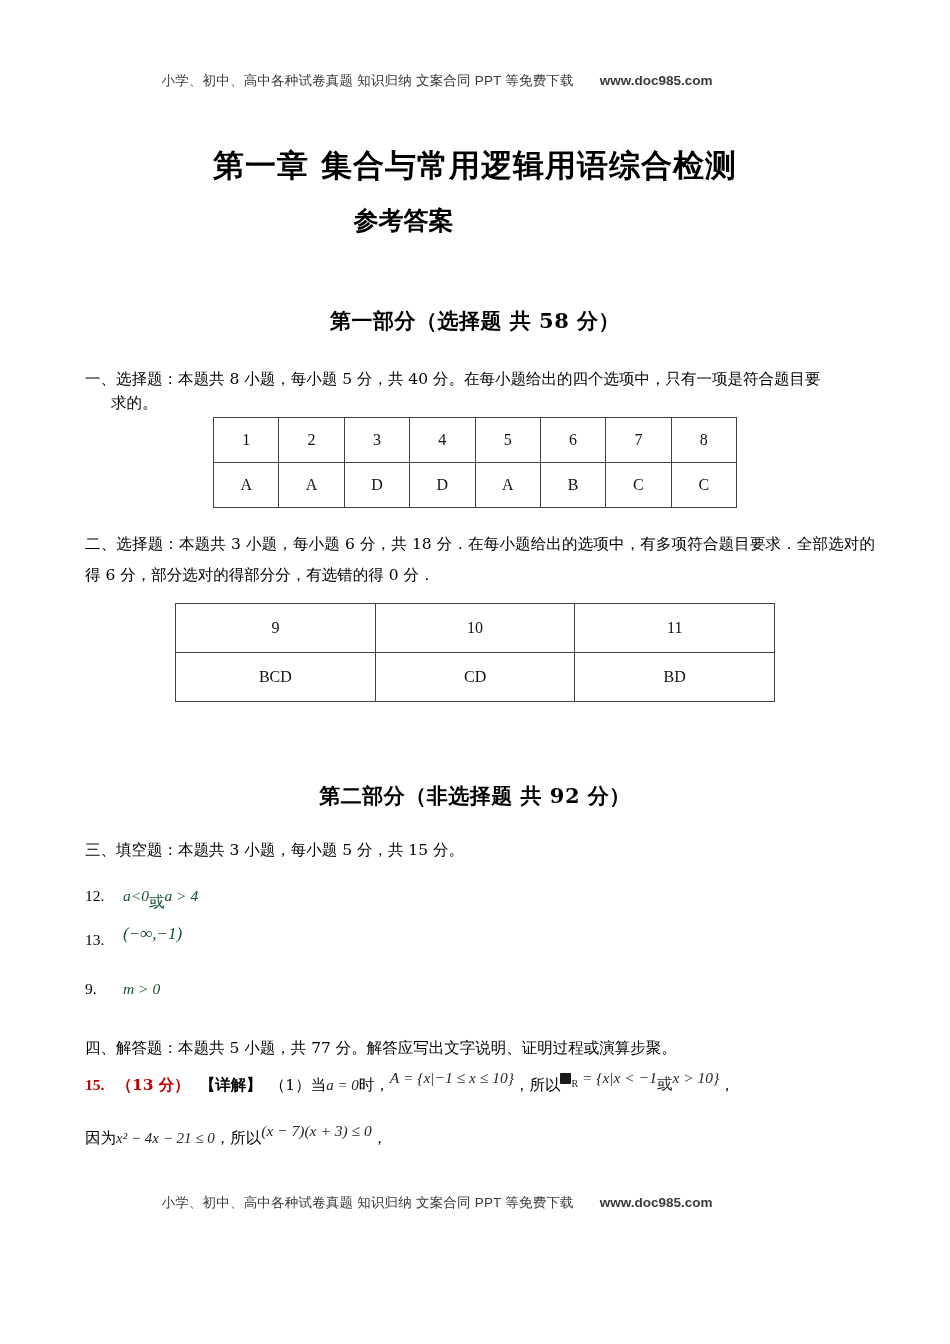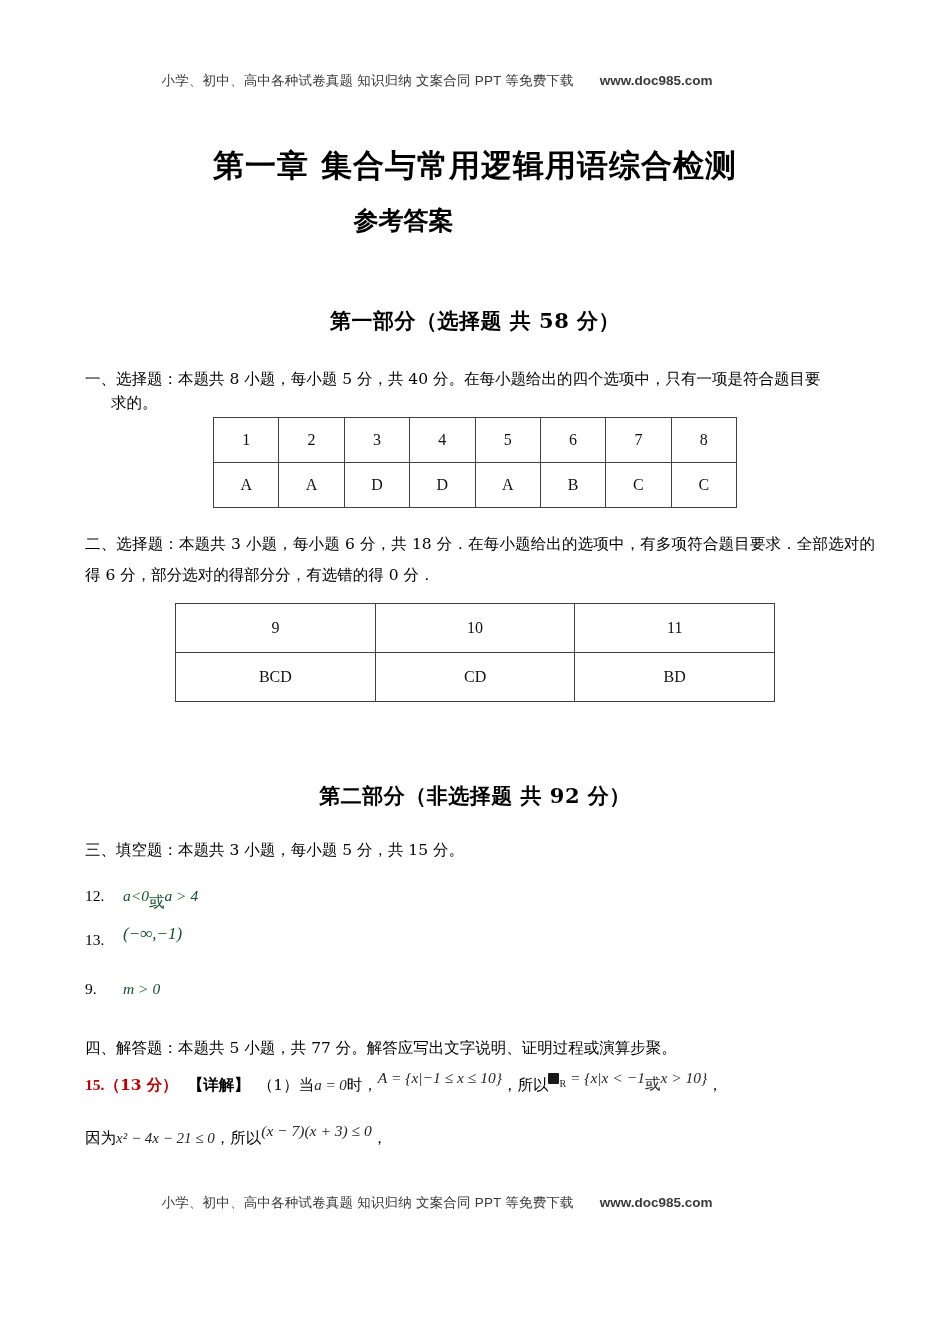--- a/index.html
+++ b/index.html
@@ -187,20 +187,21 @@
   #solution-line-2 { top: 1128px; }
 
   .q-number {
     color: #c00000;
     font-weight: bold;
     font-family: "Liberation Serif", "DejaVu Serif", serif;
   }
   .q-score {
     color: #c00000;
     font-weight: bold;
+    margin-left: 12px;
     font-family: "DejaVu Serif", serif;
   }
   .q-tag {
     font-weight: bold;
     margin-left: 10px;
     font-family: "DejaVu Serif", serif;
   }
   .q-part {
     margin-left: 8px;
   }

